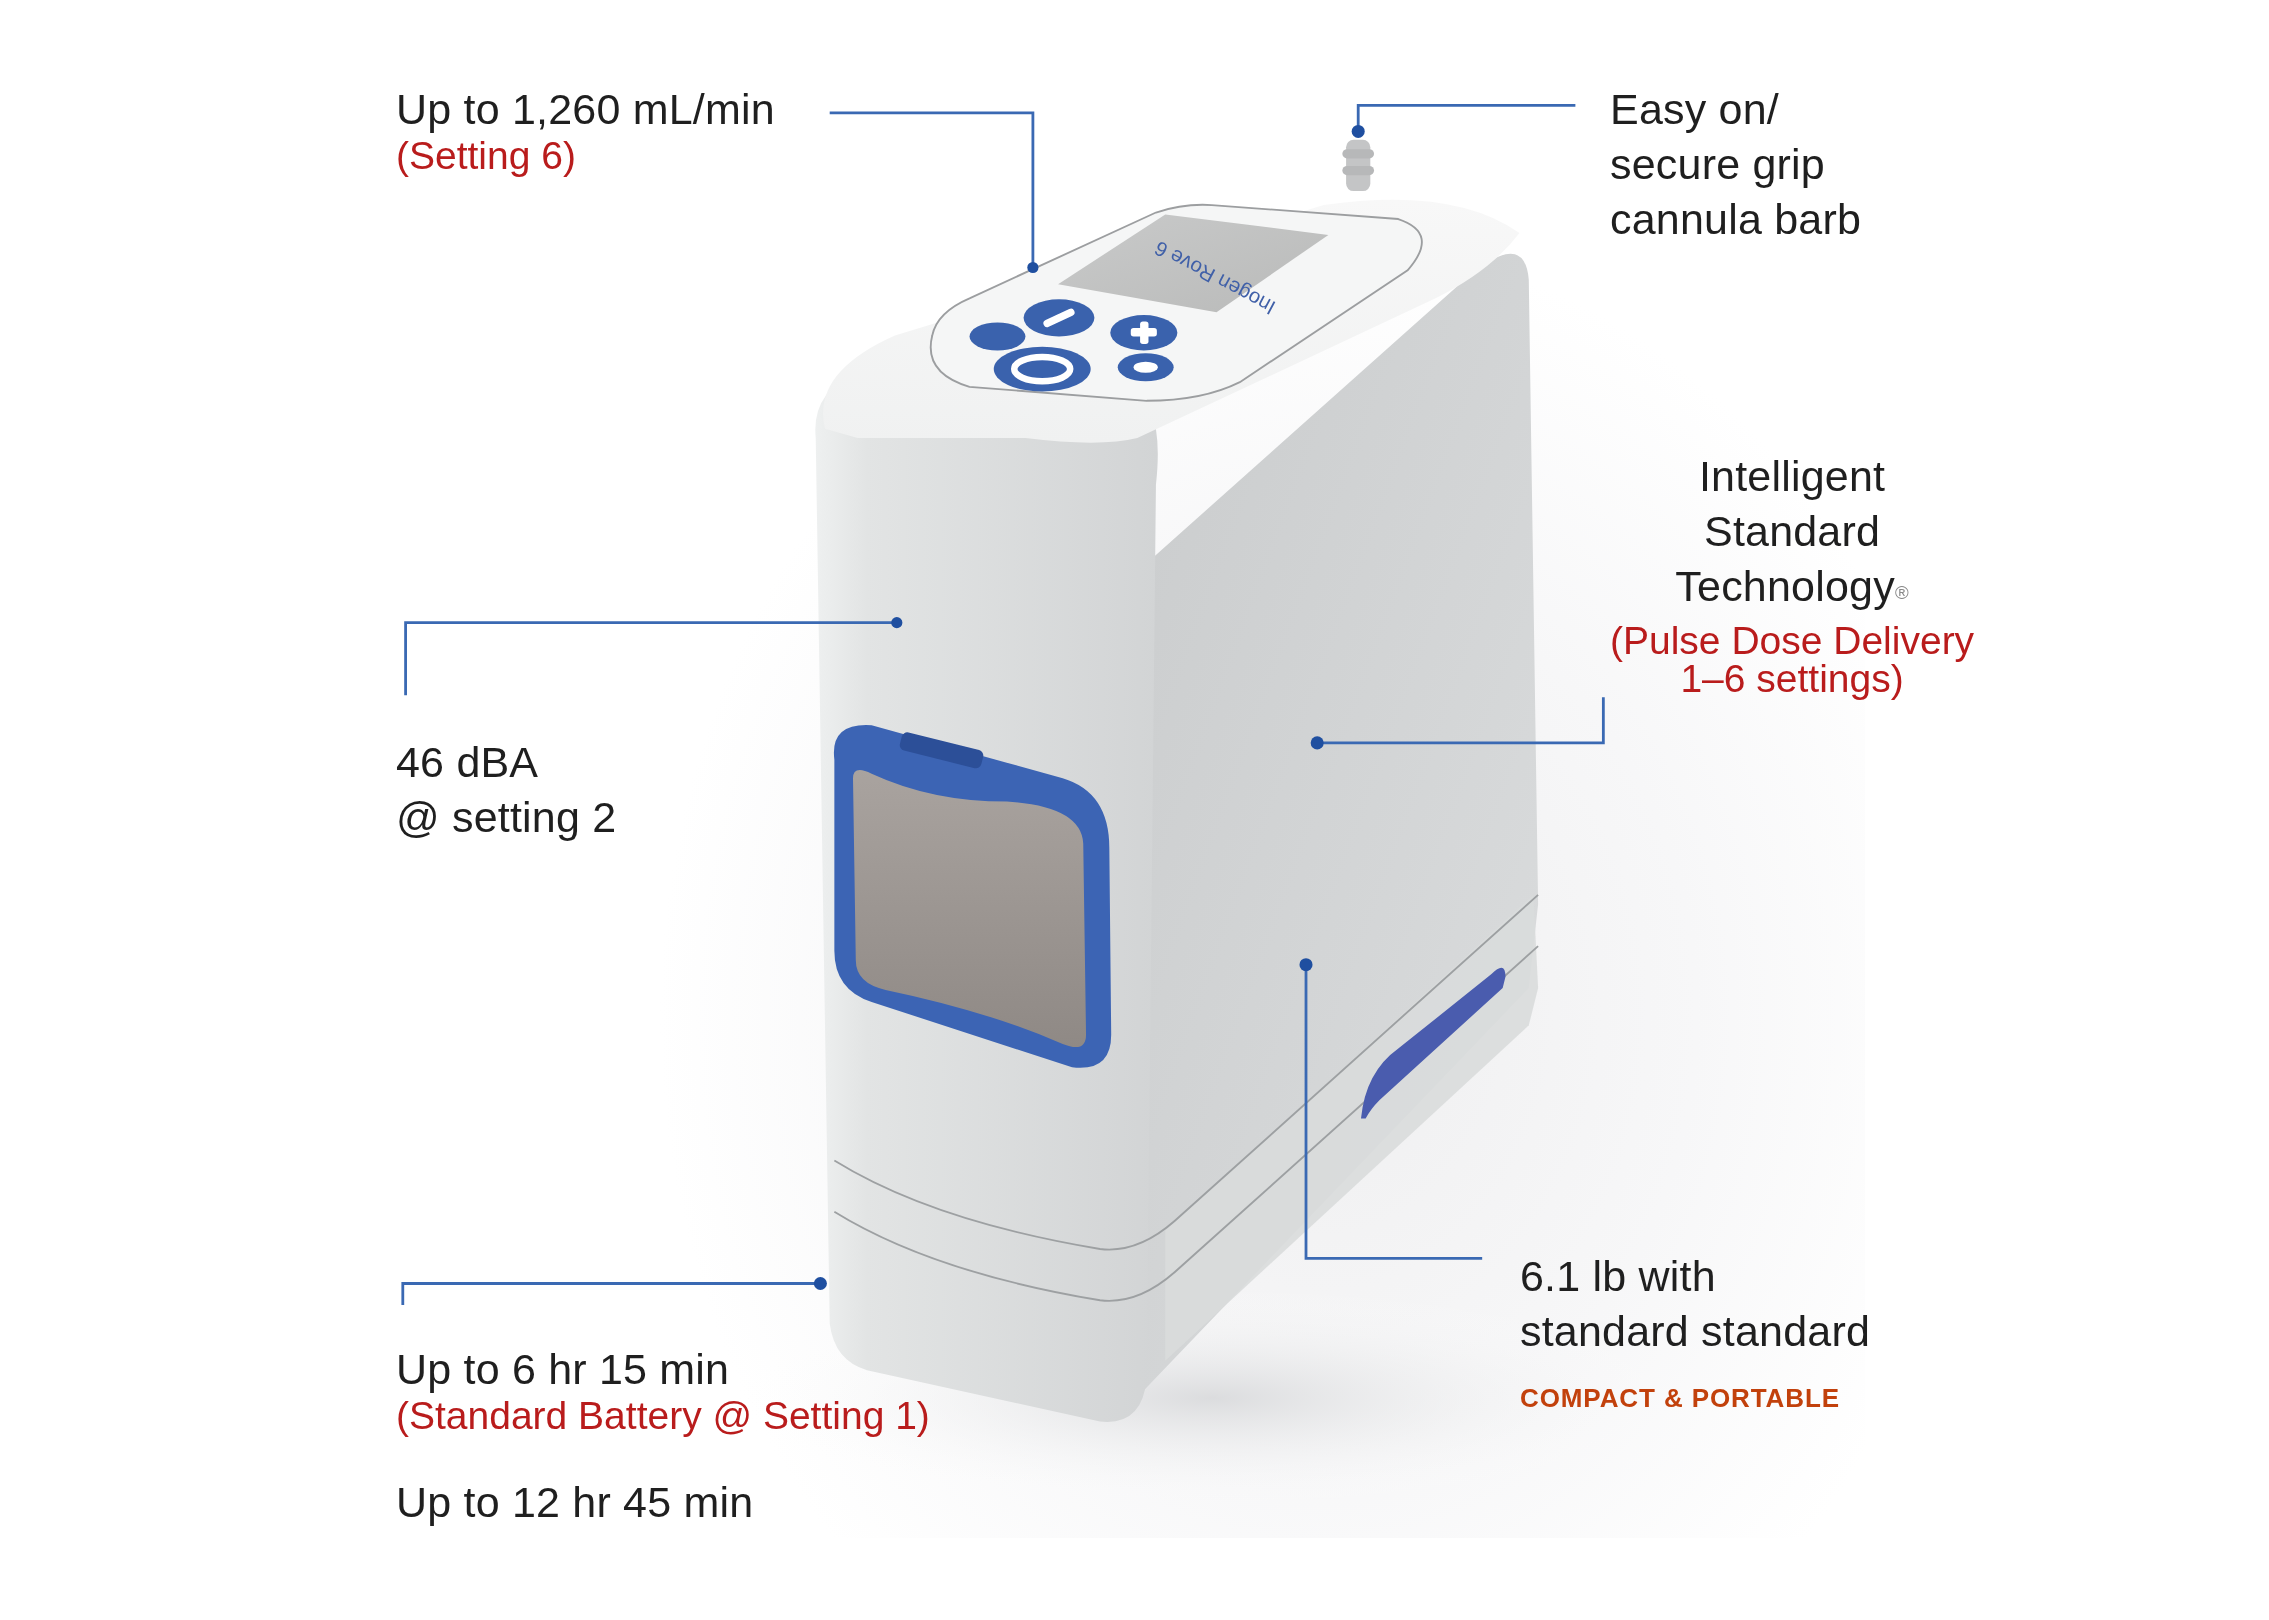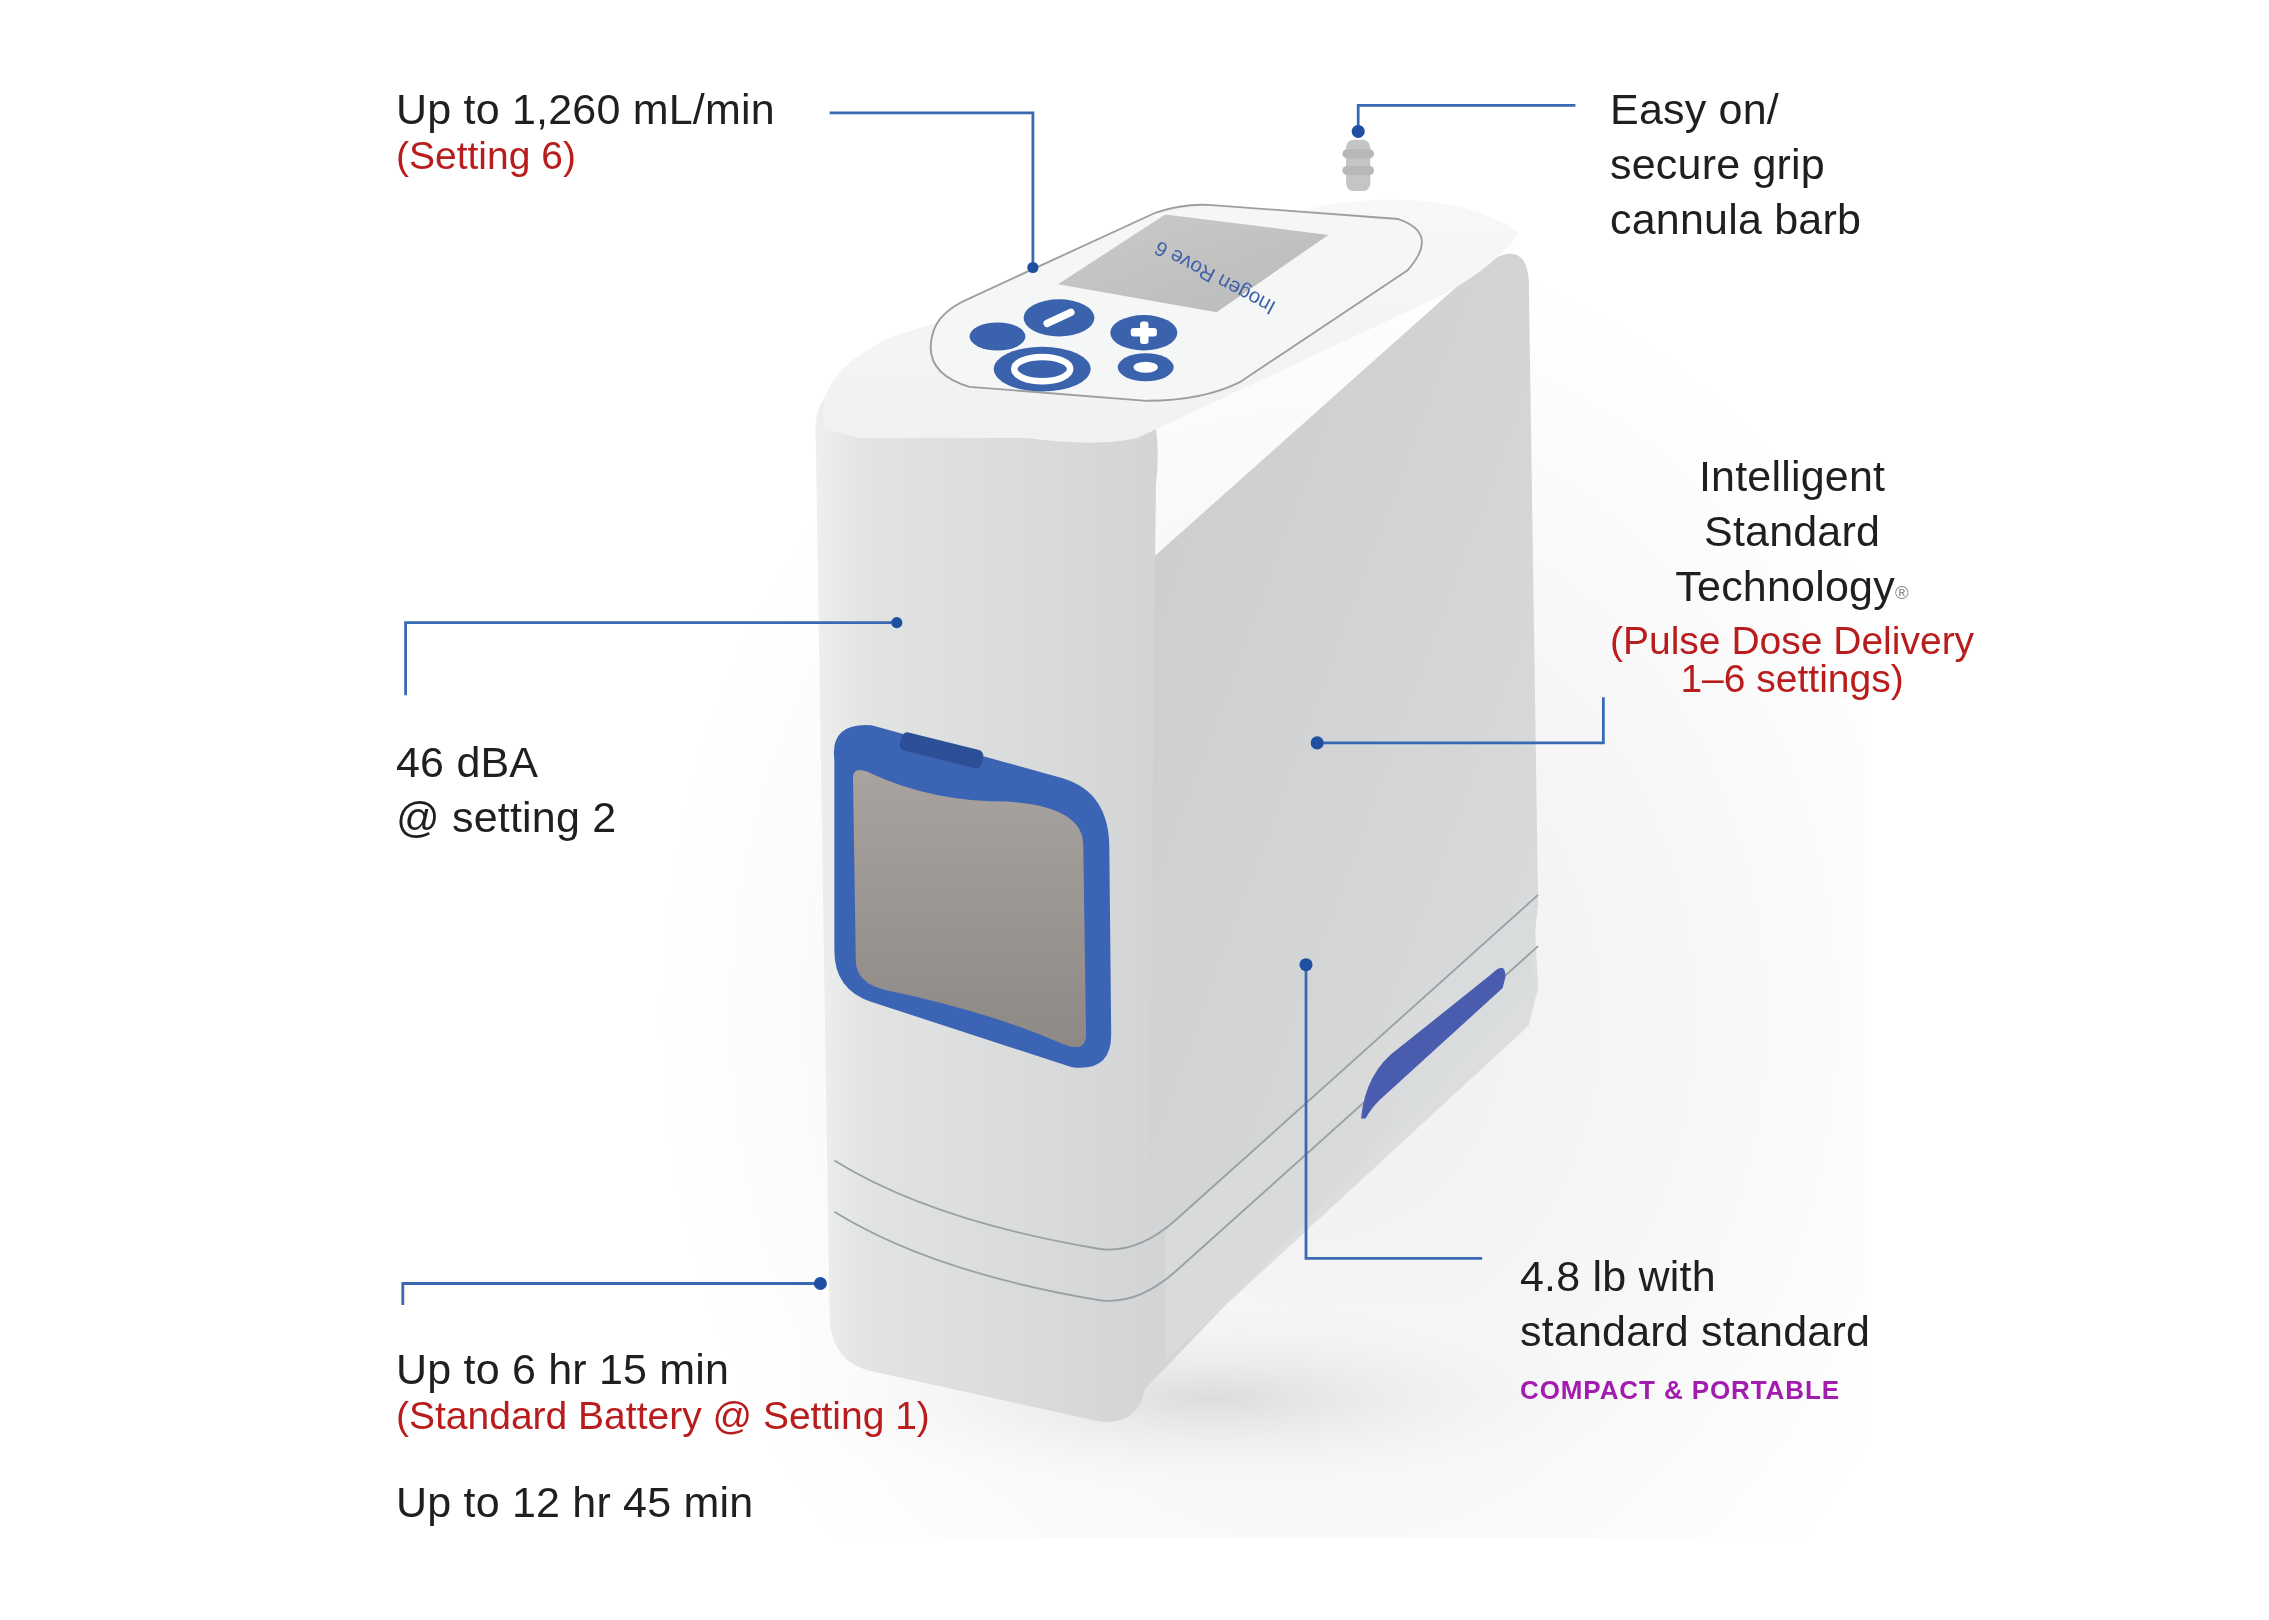--- a/index.html
+++ b/index.html
@@ -10,21 +10,21 @@
   }
   .stage { position:absolute; inset:0; }
   .bg-glow {
     position:absolute; left:653px; top:233px; width:1212px; height:1305px;
     background: radial-gradient(ellipse at 55% 60%, #efeff0 0%, #f7f7f8 40%, rgba(255,255,255,0) 70%);
   }
   svg.art { position:absolute; left:0; top:0; }
   .label { position:absolute; color:#1f1f1f; }
   .label .main { font-size:43px; line-height:55px; letter-spacing:0.2px; white-space:nowrap; }
   .label .sub  { font-size:39px; line-height:38px; color:#b91c1c; white-space:nowrap; }
-  .label .caps { font-size:26px; line-height:37px; color:#a21caf; font-weight:bold; letter-spacing:0.9px; margin-top:13px; white-space:nowrap;}
+  .label .caps { font-size:26px; line-height:37px; color:#c2410c; font-weight:bold; letter-spacing:0.9px; margin-top:21px; white-space:nowrap;}
   .reg { font-size:18.6px; color:#888; vertical-align:baseline; position:relative; top:-1.9px; }
 </style>
 </head>
 <body>
 
 <div class="stage">
   <div class="bg-glow"></div>
 
   <svg class="art" width="2269" height="1620" viewBox="0 0 2434 1738">
     <defs>
@@ -144,21 +144,21 @@
     <div class="sub">(Pulse Dose Delivery</div>
     <div class="sub">1–6 settings)</div>
   </div>
 
   <div class="label" style="left:396px; top:735px;">
     <div class="main">46 dBA</div>
     <div class="main">@ setting 2</div>
   </div>
 
   <div class="label" style="left:1520px; top:1249px;">
-    <div class="main">4.8 lb with</div>
+    <div class="main">6.1 lb with</div>
     <div class="main">standard standard</div>
     <div class="caps">COMPACT &amp; PORTABLE</div>
   </div>
 
   <div class="label" style="left:396px; top:1342px;">
     <div class="main">Up to 6 hr 15 min</div>
     <div class="sub">(Standard Battery @ Setting 1)</div>
   </div>
 
   <div class="label" style="left:396px; top:1475px;">

